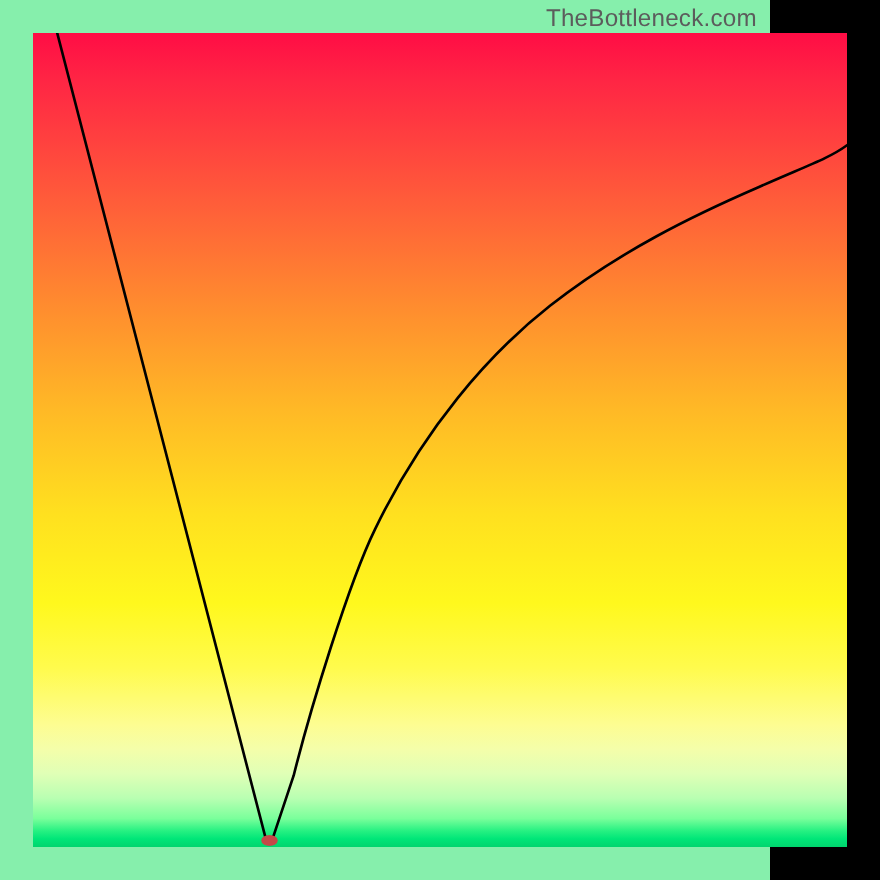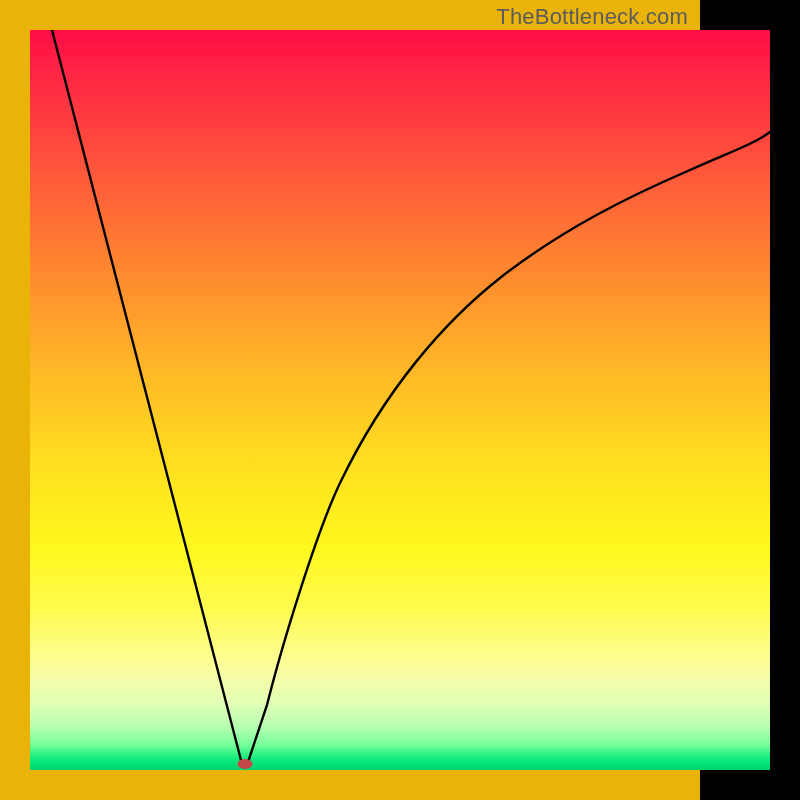--- a/index.html
+++ b/index.html
@@ -7,21 +7,21 @@
     padding: 0;
     width: 800px;
     height: 800px;
     overflow: hidden;
     background: #000;
     font-family: Arial, Helvetica, sans-serif;
   }
   .outer {
     width: 700px;
     height: 800px;
-    background: #eab308;
+    background: #86efac;
     position: relative;
   }
   .watermark {
     position: absolute;
     top: 4px;
     right: 12px;
     color: #5c5c5c;
     font-size: 22px;
     font-weight: 500;
     letter-spacing: 0.2px;

